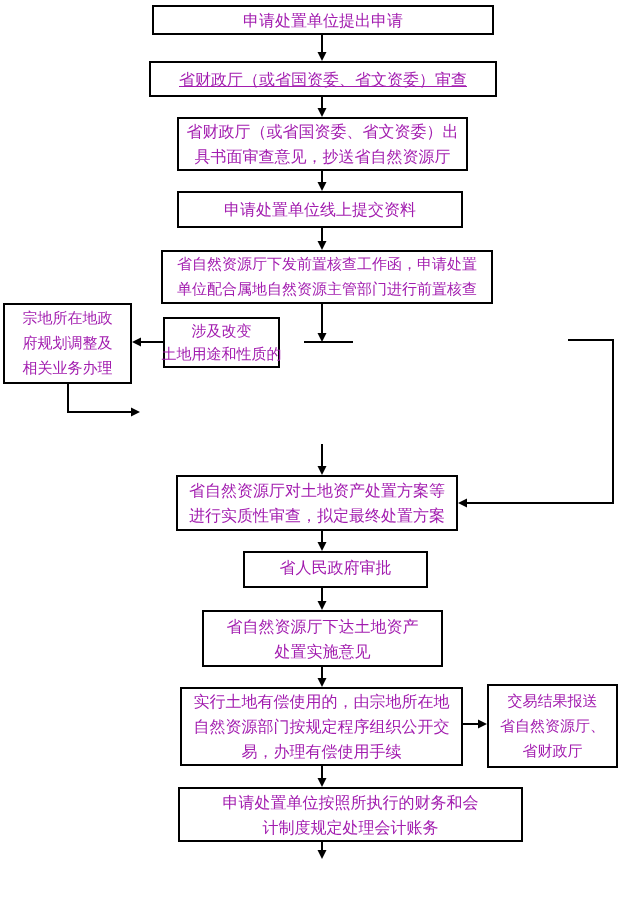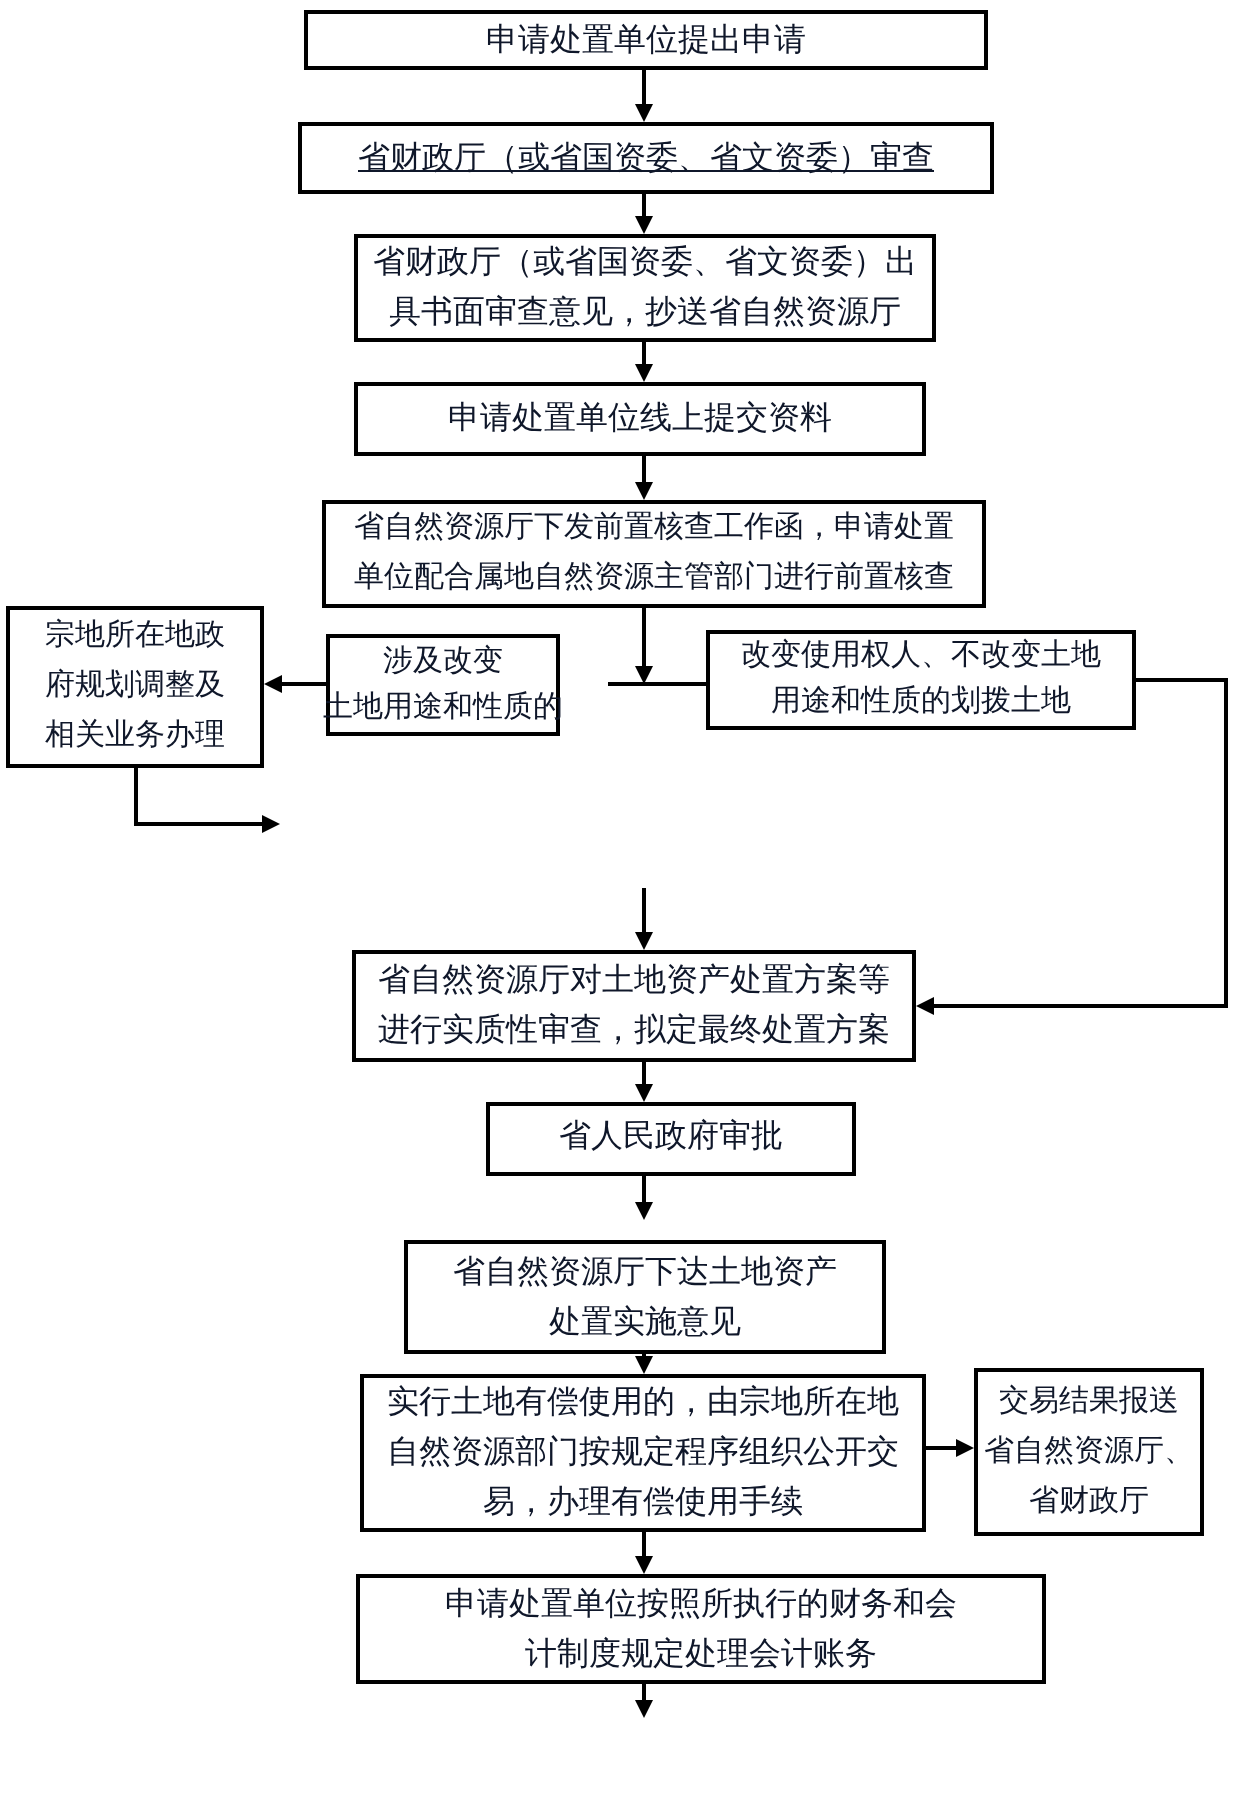--- a/index.html
+++ b/index.html
@@ -2,21 +2,21 @@
 <html><head>
 <meta charset="utf-8">
 <style>
   html, body { margin: 0; padding: 0; background: #ffffff; }
   #canvas {
     position: relative;
     width: 628px;
     height: 900px;
     background: #ffffff;
     font-family: "Liberation Serif", "DejaVu Serif", serif;
-    color: #0f172a;
+    color: #a21caf;
     overflow: hidden;
   }
   #connectors {
     position: absolute;
     left: 0; top: 0;
     width: 628px; height: 900px;
   }
   #connectors line, #connectors polyline {
     stroke: #000000;
     stroke-width: 2;
@@ -44,23 +44,23 @@
   #n-finance-review  { left:149px; top:61px;  width:348px; height:36px;text-decoration:underline; }
   #n-written-opinion { left:177px; top:117px; width:291px; height:54px; }
   #n-online-submit   { left:177px; top:191px; width:286px; height:37px; }
   #n-precheck        { left:161px; top:250px; width:332px; height:54px; font-size:15px; }
   #n-branch-change   { left:163px; top:317px; width:117px; height:51px; }
   #n-branch-nochange { left:353px; top:315px; width:215px; height:50px; }
   #n-gov-planning    { left:3px;   top:303px; width:129px; height:81px; line-height:25px; }
   #n-evaluation      { left:140px; top:384px; width:393px; height:60px; font-size:15px; }
   #n-plan-review     { left:176px; top:475px; width:282px; height:56px; }
   #n-gov-approve     { left:243px; top:551px; width:185px; height:37px;font-family:Liberation Mono, monospace; }
-  #n-implement       { left:202px; top:610px; width:241px; height:57px;margin-top:10px; }
+  #n-implement       { left:202px; top:610px; width:241px; height:57px; }
   #n-trade           { left:180px; top:687px; width:283px; height:79px; }
-  #n-trade-report    { left:487px; top:684px; width:115px; height:84px; line-height:25px; }
+  #n-trade-report    { left:487px; top:684px; width:131px; height:84px; line-height:25px; }
   #n-accounting      { left:178px; top:787px; width:345px; height:55px;text-align:center; }
   #n-registration    { left:184px; top:859px; width:274px; height:38px; }
 </style>
 </head>
 <body>
 
 <div id="canvas">
 
   <svg id="connectors" viewBox="0 0 628 900" xmlns="http://www.w3.org/2000/svg">
     <g>
@@ -134,22 +134,20 @@
 具书面审查意见，抄送省自然资源厅</div>
 
   <div class="node" id="n-online-submit">申请处置单位线上提交资料</div>
 
   <div class="node" id="n-precheck">省自然资源厅下发前置核查工作函，申请处置
 单位配合属地自然资源主管部门进行前置核查</div>
 
   <div class="node small" id="n-branch-change">涉及改变
 土地用途和性质的</div>
 
-  <div class="node small" id="n-branch-nochange">改变使用权人、不改变土地
-用途和性质的划拨土地</div>
 
   <div class="node small" id="n-gov-planning">宗地所在地政
 府规划调整及
 相关业务办理</div>
 
 
   <div class="node" id="n-plan-review">省自然资源厅对土地资产处置方案等
 进行实质性审查，拟定最终处置方案</div>
 
   <div class="node" id="n-gov-approve">省人民政府审批</div>

